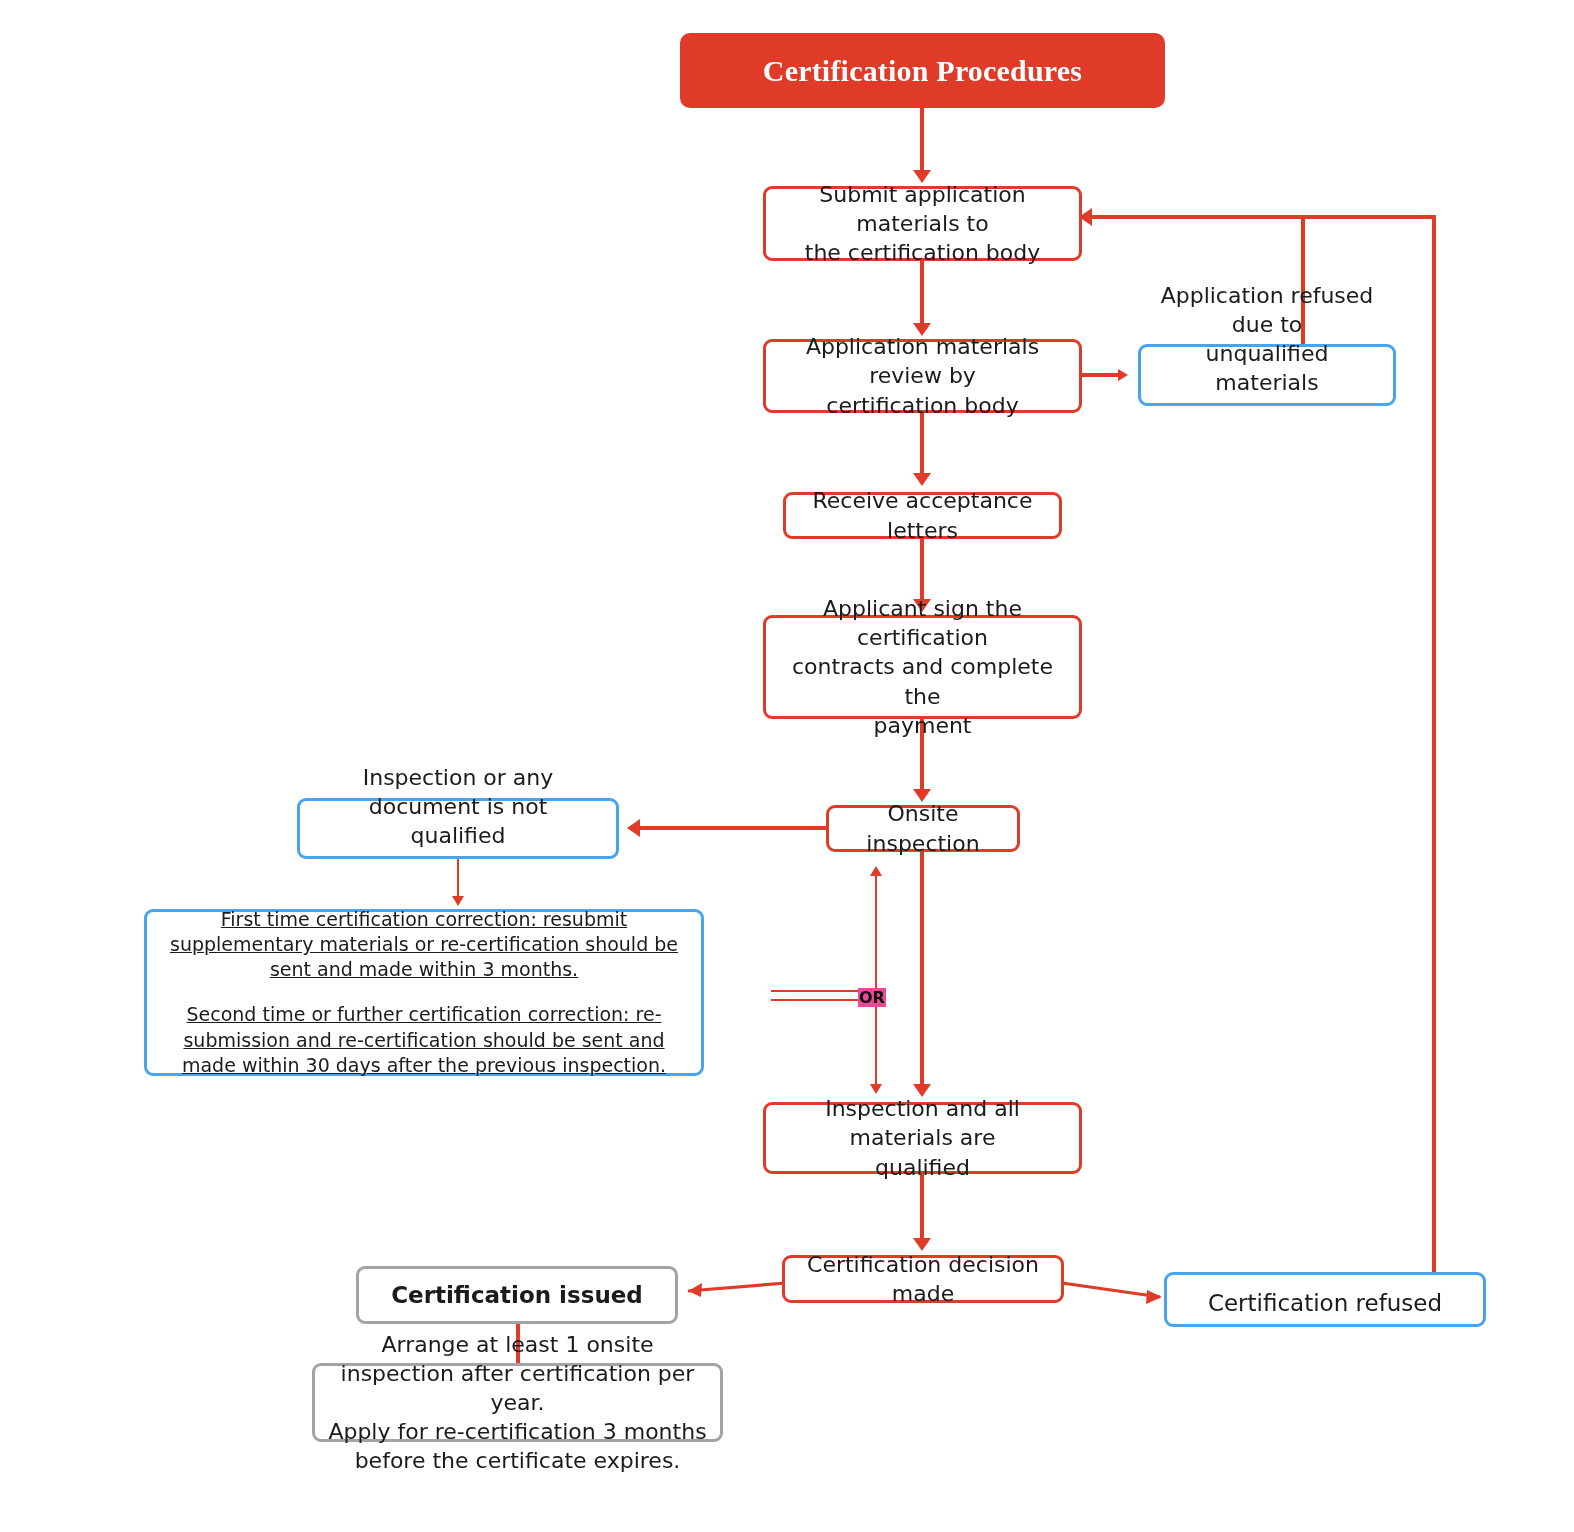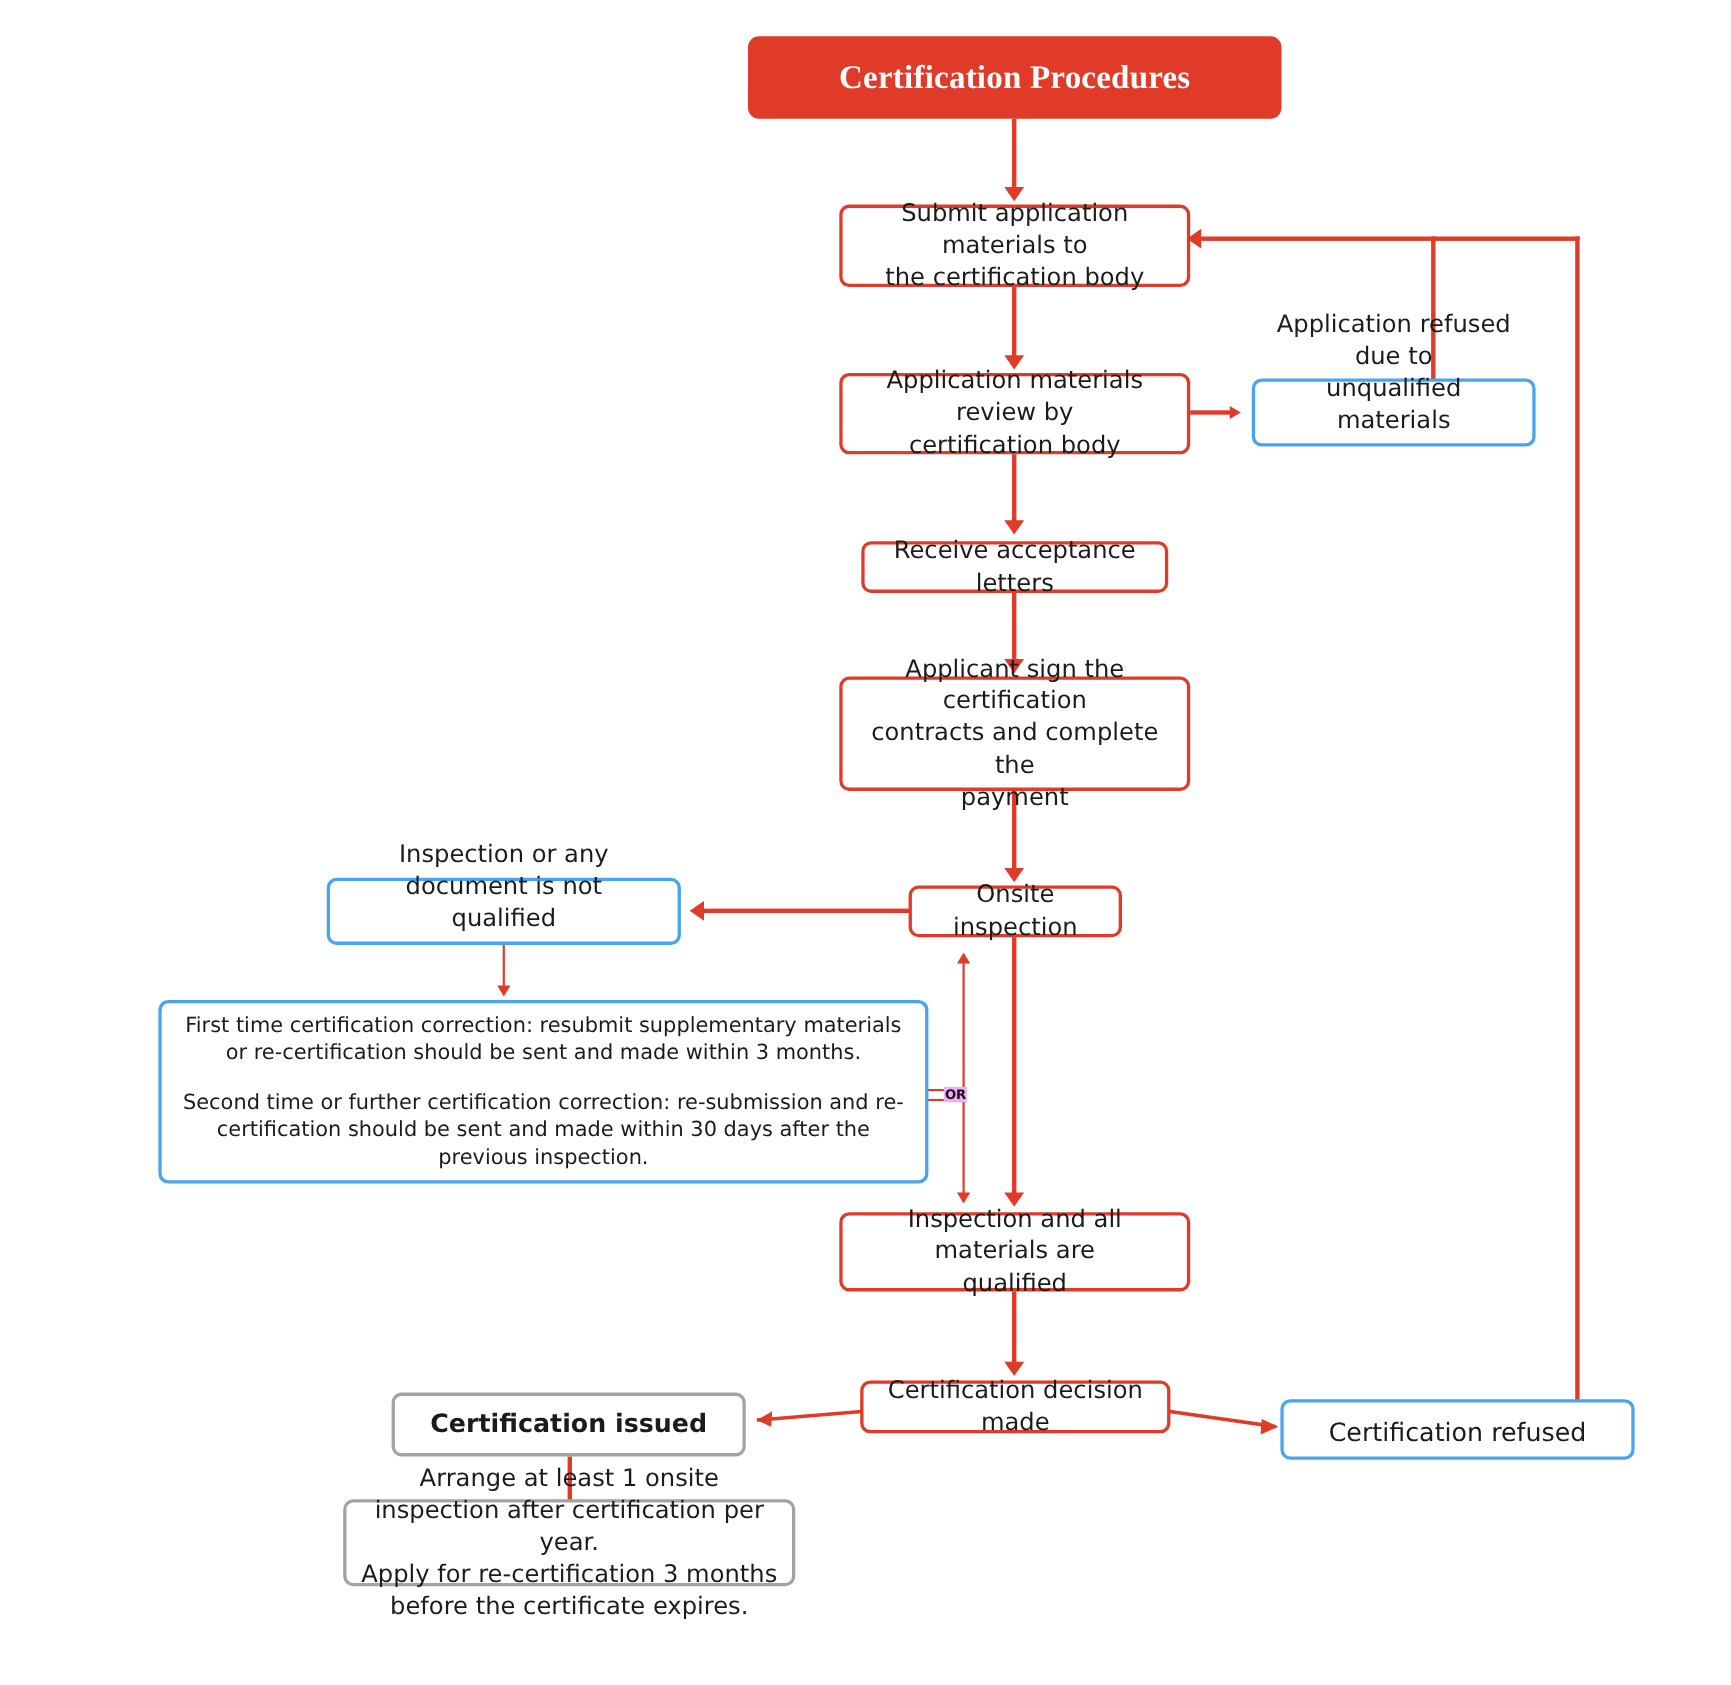--- a/index.html
+++ b/index.html
@@ -99,25 +99,25 @@
     border-right: 6px solid transparent;
     border-bottom: 10px solid #DF3B28;
   }
   .ar-right-sm {
     border-top: 6px solid transparent;
     border-bottom: 6px solid transparent;
     border-left: 10px solid #DF3B28;
   }
   .or-label {
     position: absolute;
-    font-size: 12px;
+    font-size: 16px;
     font-weight: bold;
     color: #111111;
     z-index: 4;
-    background: #f0abfc;
+    background: #ec4899;
     padding: 0 1px;
   }
   .diag-svg {
     position: absolute;
     z-index: 2;
     overflow: visible;
   }
 </style>
 </head>
 <body>
@@ -155,21 +155,21 @@
 
   <div class="node red-node fs21" style="left:826px; top:805px; width:194px; height:47px;">
     <span class="txt">Onsite inspection</span>
   </div>
 
   <div class="node blue-node fs21" style="left:297px; top:798px; width:322px; height:61px;">
     <span class="txt">Inspection or any document is not
 qualified</span>
   </div>
 
-  <div class="node blue-node fs19" style="left:144px; top:909px; width:700px; height:167px; flex-direction:column; justify-content:center; padding:8px 14px;">
+  <div class="node blue-node fs19" style="left:144px; top:909px; width:560px; height:167px; flex-direction:column; justify-content:center; padding:8px 14px;text-decoration:underline;">
     <span class="txt" style="margin-bottom:1.05em;">First time certification correction: resubmit supplementary materials or re-certification should be sent and made within 3 months.</span>
     <span class="txt">Second time or further certification correction: re-submission and re-certification should be sent and made within 30 days after the previous inspection.</span>
   </div>
 
   <div class="node red-node fs21" style="left:763px; top:1102px; width:319px; height:72px;">
     <span class="txt">Inspection and all materials are
 qualified</span>
   </div>
 
   <div class="node red-node fs21" style="left:782px; top:1255px; width:282px; height:48px;">

